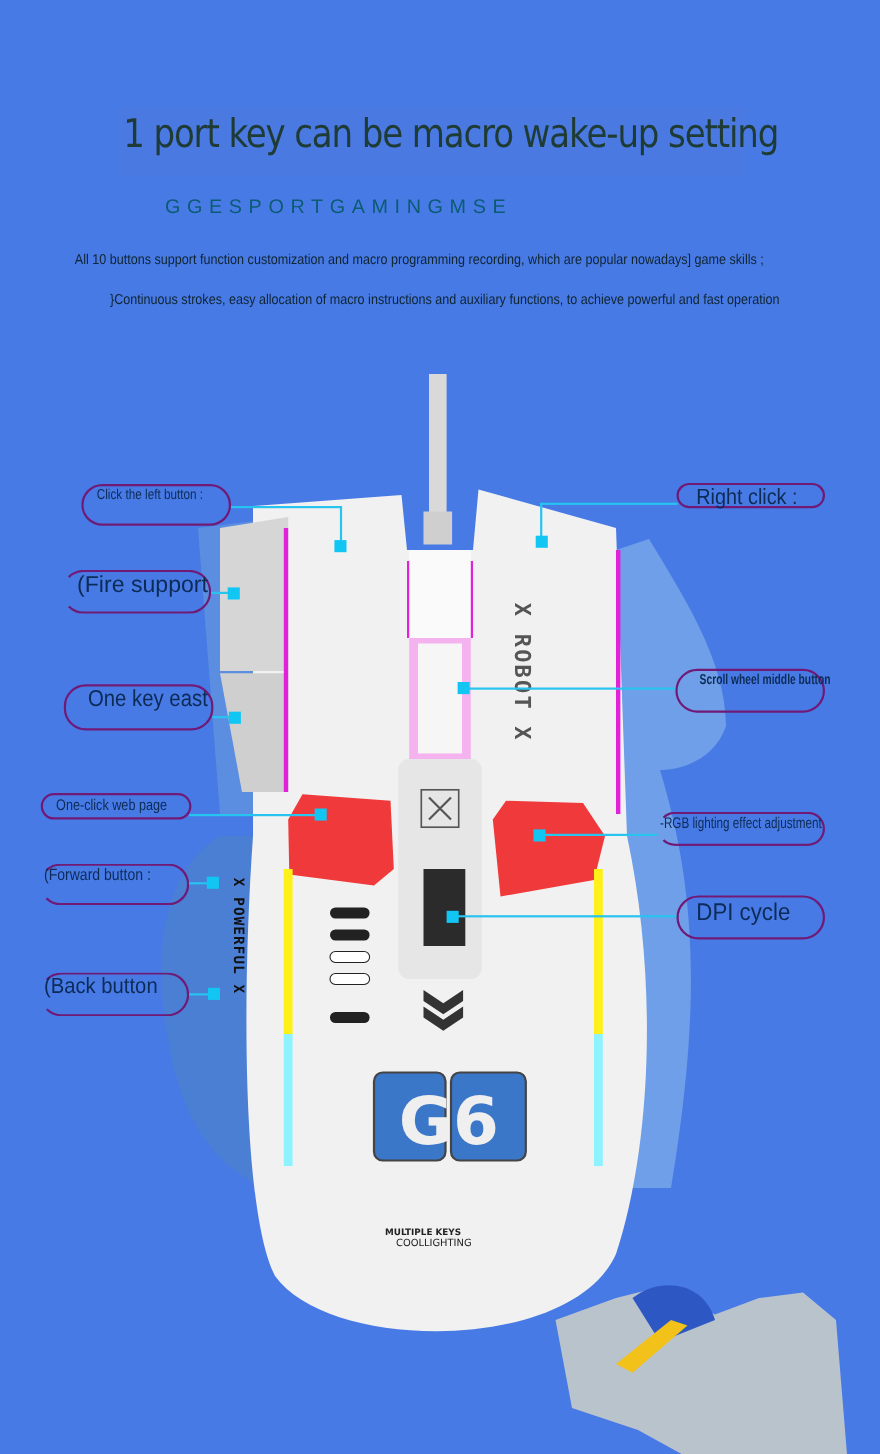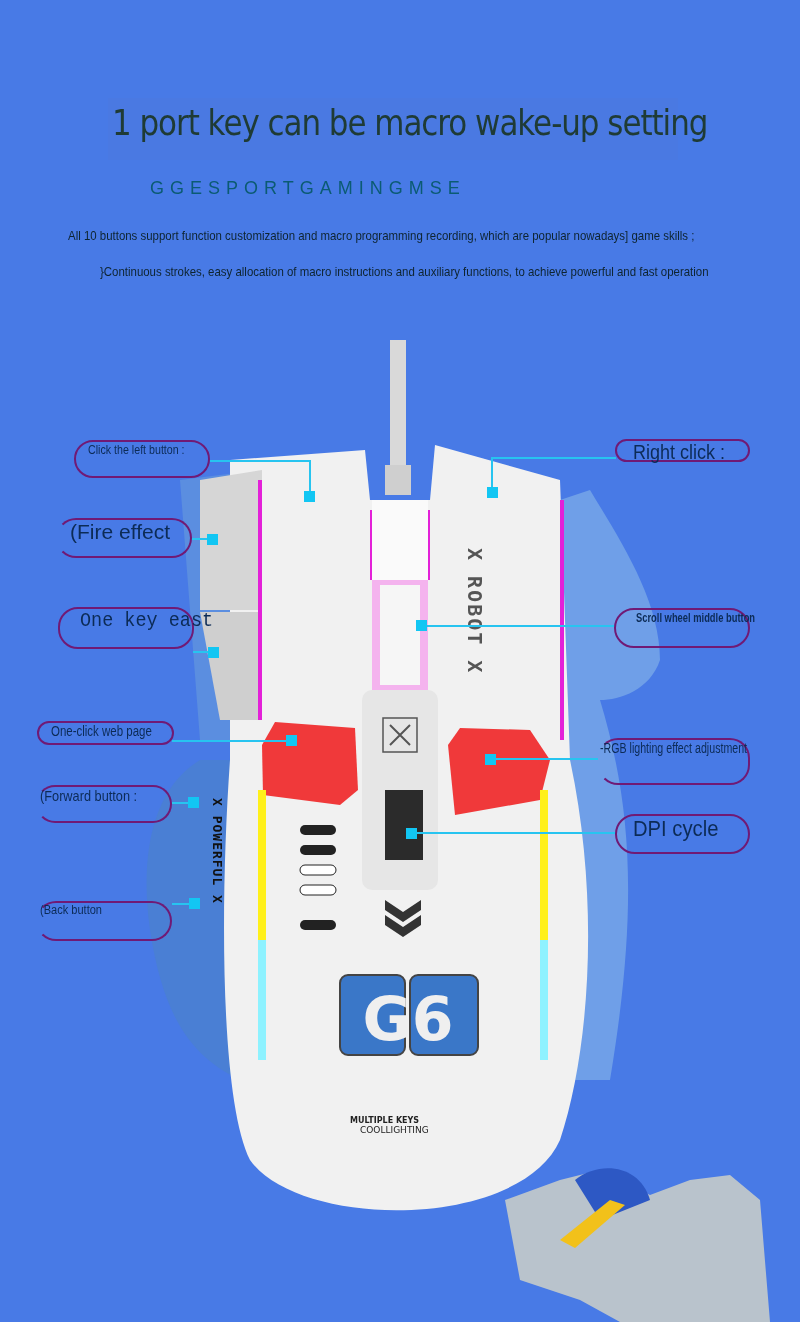--- a/index.html
+++ b/index.html
@@ -88,63 +88,63 @@
 <div class="abs line" style="left:210px;top:460px;width:100px;height:2px;"></div>
 <div class="abs line" style="left:309px;top:460px;width:2px;height:35px;"></div>
 <div class="abs dot" style="left:304px;top:491px;"></div>
 <div class="abs callout" style="left:74px;top:440px;width:136px;height:38px;font-size:13px;">
     <span style="transform:scaleX(0.82);">Click the left button&nbsp;:</span>
   </div>
 
 <div class="abs line" style="left:190px;top:538px;width:18px;height:2px;"></div>
 <div class="abs dot" style="left:207px;top:534px;"></div>
 <div class="abs callout" style="left:56px;top:518px;width:136px;height:40px;font-size:21px;border-left-color:transparent;">
-    <span>(Fire effect</span>
+    <span>(Fire support</span>
   </div>
 
 <div class="abs line" style="left:193px;top:651px;width:16px;height:2px;"></div>
 <div class="abs dot" style="left:208px;top:647px;"></div>
-<div class="abs callout" style="left:58px;top:607px;width:136px;height:42px;font-size:21px;padding-left:20px;font-family:Liberation Mono, monospace;">
+<div class="abs callout" style="left:58px;top:622px;width:136px;height:42px;font-size:21px;padding-left:20px;">
     <span style="transform:scaleX(0.88);">One key east</span>
   </div>
 
 <div class="abs line" style="left:172px;top:740px;width:120px;height:2px;"></div>
 <div class="abs dot" style="left:286px;top:735px;"></div>
 <div class="abs callout" style="left:37px;top:721px;width:137px;height:24px;font-size:14px;">
     <span style="transform:scaleX(0.82);">One-click web page</span>
   </div>
 
 <div class="abs line" style="left:172px;top:802px;width:18px;height:2px;"></div>
 <div class="abs dot" style="left:188px;top:797px;"></div>
 <div class="abs callout" style="left:36px;top:785px;width:136px;height:38px;font-size:15px;border-left-color:transparent;padding-left:2px;">
     <span style="transform:scaleX(0.85);">(Forward button&nbsp;:</span>
   </div>
 
 <div class="abs line" style="left:172px;top:903px;width:18px;height:2px;"></div>
 <div class="abs dot" style="left:189px;top:898px;"></div>
-<div class="abs callout" style="left:36px;top:884px;width:136px;height:40px;font-size:12px;border-left-color:transparent;padding-left:2px;margin-top:17px;">
+<div class="abs callout" style="left:36px;top:884px;width:136px;height:40px;font-size:20px;border-left-color:transparent;padding-left:2px;">
     <span style="transform:scaleX(0.92);">(Back button</span>
   </div>
 
 <div class="abs line" style="left:492px;top:457px;width:124px;height:2px;"></div>
 <div class="abs line" style="left:491px;top:457px;width:2px;height:32px;"></div>
 <div class="abs dot" style="left:487px;top:487px;"></div>
 <div class="abs callout" style="left:615px;top:439px;width:135px;height:23px;font-size:20px;padding-left:16px;">
     <span style="transform:scaleX(0.9);">Right click&nbsp;:</span>
   </div>
 
 <div class="abs line" style="left:426px;top:625px;width:190px;height:2px;"></div>
 <div class="abs dot" style="left:416px;top:620px;"></div>
 <div class="abs callout" style="left:614px;top:608px;width:136px;height:40px;font-size:13px;padding-left:20px;font-weight:bold;">
     <span style="transform:scaleX(0.72);">Scroll wheel middle button</span>
   </div>
 
 <div class="abs line" style="left:494px;top:758px;width:104px;height:2px;"></div>
 <div class="abs dot" style="left:485px;top:754px;"></div>
-<div class="abs callout" style="left:598px;top:738px;width:152px;height:47px;font-size:14px;padding-left:0;border-left-color:transparent;">
+<div class="abs callout" style="left:598px;top:738px;width:152px;height:31px;font-size:14px;padding-left:0;border-left-color:transparent;">
     <span style="transform:scaleX(0.76);">-RGB lighting effect adjustment</span>
   </div>
 
 <div class="abs line" style="left:410px;top:832px;width:206px;height:2px;"></div>
 <div class="abs dot" style="left:406px;top:828px;"></div>
 <div class="abs callout" style="left:615px;top:814px;width:135px;height:40px;font-size:22px;padding-left:16px;">
     <span style="transform:scaleX(0.92);">DPI cycle</span>
   </div>
 
 </body></html>

